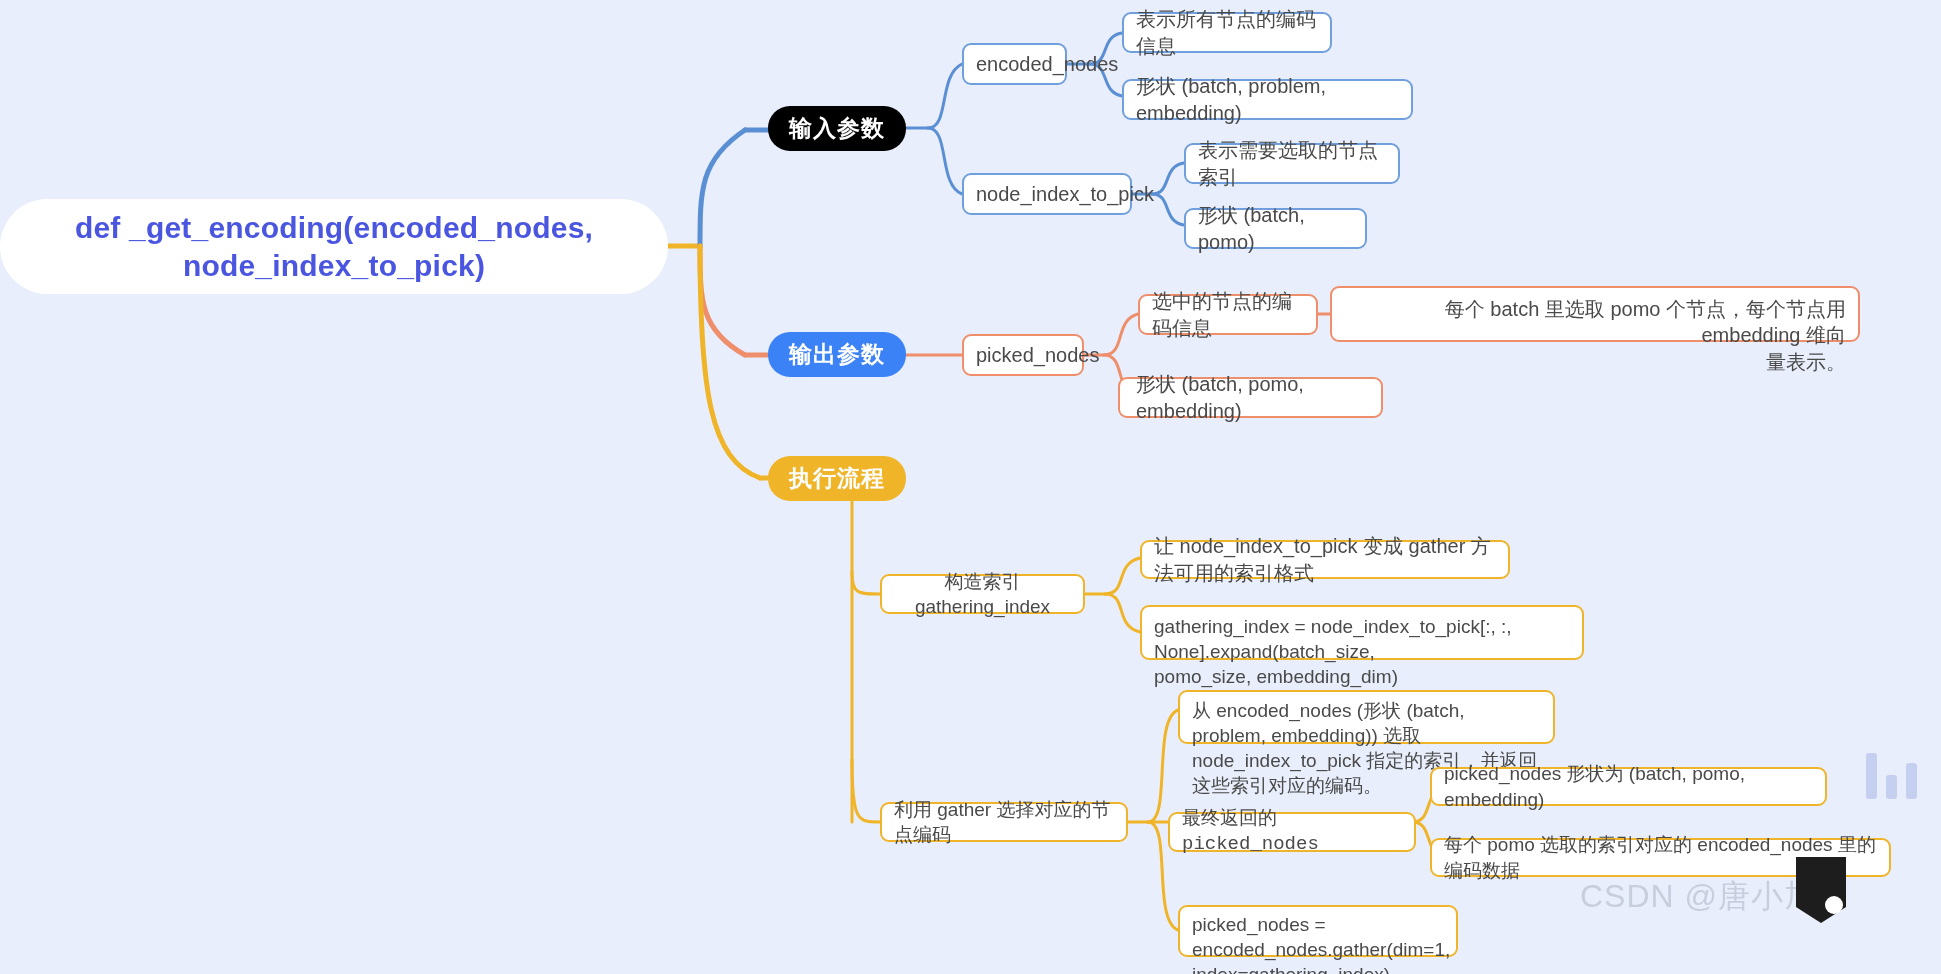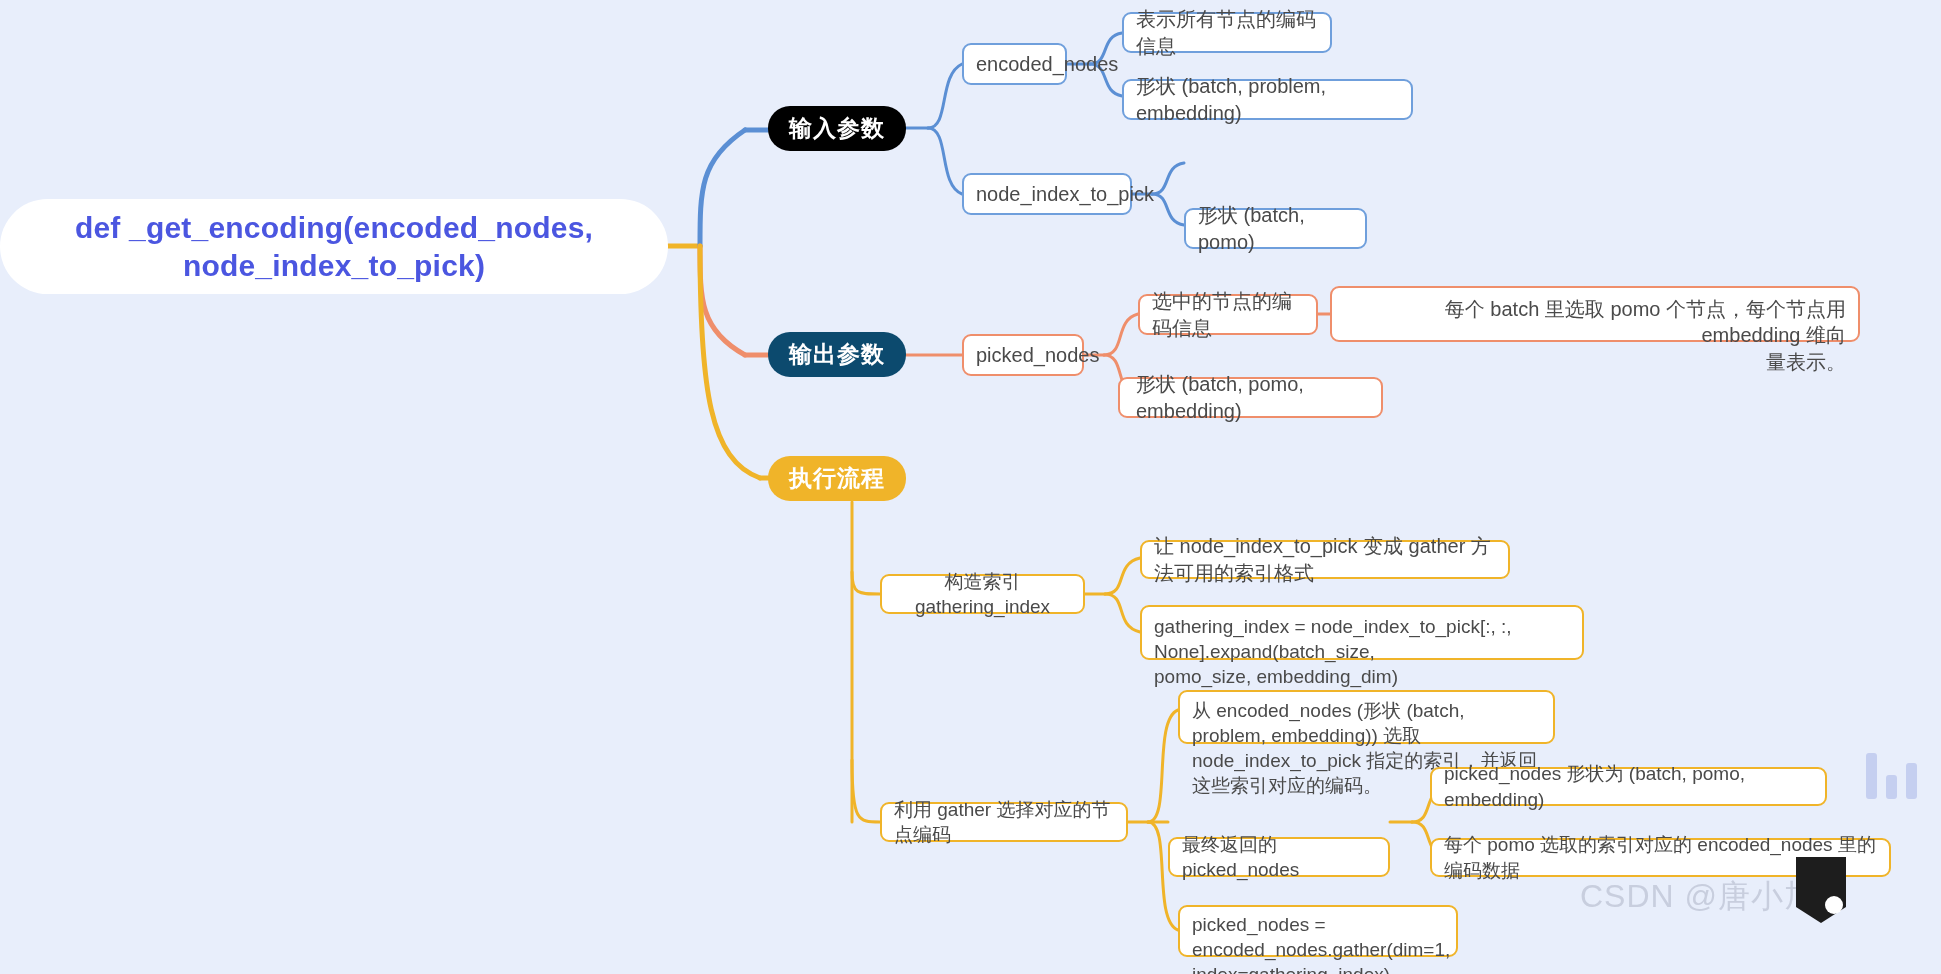--- a/index.html
+++ b/index.html
@@ -30,21 +30,21 @@
 
   
   .pill{
     border-radius:22px;
     display:flex;align-items:center;justify-content:center;
     color:#ffffff;font-size:23px;font-weight:bold;
     letter-spacing:1px;
     height:45px;
   }
   .pill.blue{background:#000000;}
-  .pill.orange{background:#0c4a6e;}
+  .pill.orange{background:#3b82f6;}
   .pill.yellow{background:#f0b429;}
 
   
   .box{
     background:#ffffff;
     border:2px solid #6f9fdc;
     border-radius:9px;
     display:flex;align-items:center;
     color:#4a4a4a;
     font-size:20px;
@@ -136,20 +136,21 @@
   <div class="node pill blue" style="left:768px;top:106px;width:138px;">输入参数</div>
 
   <div class="node box blue" style="left:962px;top:43px;width:105px;height:42px;">encoded_nodes</div>
 
   <div class="node box blue" style="left:1122px;top:12px;width:210px;height:41px;">表示所有节点的编码信息</div>
 
   <div class="node box blue" style="left:1122px;top:79px;width:291px;height:41px;">形状 (batch, problem, embedding)</div>
 
   <div class="node box blue" style="left:962px;top:173px;width:170px;height:42px;">node_index_to_pick</div>
 
+  <div class="node box blue" style="left:1184px;top:143px;width:216px;height:41px;">表示需要选取的节点索引</div>
 
   <div class="node box blue" style="left:1184px;top:208px;width:183px;height:41px;">形状 (batch, pomo)</div>
 
   <div class="node pill orange" style="left:768px;top:332px;width:138px;">输出参数</div>
 
   <div class="node box orange" style="left:962px;top:334px;width:122px;height:42px;">picked_nodes</div>
 
   <div class="node box orange" style="left:1138px;top:294px;width:180px;height:41px;">选中的节点的编码信息</div>
 
   <div class="node box orange" style="left:1118px;top:377px;width:265px;height:41px;padding-left:16px;">形状 (batch, pomo, embedding)</div>
@@ -164,21 +165,21 @@
   <div class="node box yellow" style="left:1140px;top:540px;width:370px;height:39px;">让 node_index_to_pick 变成 gather 方法可用的索引格式</div>
 
   <div class="node box yellow small" style="left:1140px;top:605px;width:444px;height:55px;align-items:flex-start;padding-top:7px;">gathering_index = node_index_to_pick[:, :, None].expand(batch_size,
 pomo_size, embedding_dim)</div>
 
   <div class="node box yellow small" style="left:880px;top:802px;width:248px;height:40px;">利用 gather 选择对应的节点编码</div>
 
   <div class="node box yellow small" style="left:1178px;top:690px;width:377px;height:54px;align-items:flex-start;padding-top:6px;">从 encoded_nodes (形状 (batch, problem, embedding)) 选取
 node_index_to_pick 指定的索引，并返回这些索引对应的编码。</div>
 
-  <div class="node box yellow small" style="left:1168px;top:837px;width:222px;height:40px;">最终返回的 picked_nodes</div>
+  <div class="node box yellow small" style="left:1168px;top:812px;width:248px;height:40px;font-family:Liberation Mono, monospace;">最终返回的 picked_nodes</div>
 
   <div class="node box yellow small" style="left:1430px;top:838px;width:461px;height:39px;">每个 pomo 选取的索引对应的 encoded_nodes 里的编码数据</div>
 
   <div class="node box yellow small" style="left:1430px;top:767px;width:397px;height:39px;">picked_nodes 形状为 (batch, pomo, embedding)</div>
 
   <div class="node box yellow small" style="left:1178px;top:905px;width:280px;height:52px;align-items:flex-start;padding-top:5px;">picked_nodes = encoded_nodes.gather(dim=1,
 index=gathering_index)</div>
 
   <svg class="deco" width="70" height="70" viewBox="0 0 70 70" xmlns="http://www.w3.org/2000/svg">
     <rect x="4" y="8" width="11" height="46" rx="3" fill="#aab6e8"></rect>

